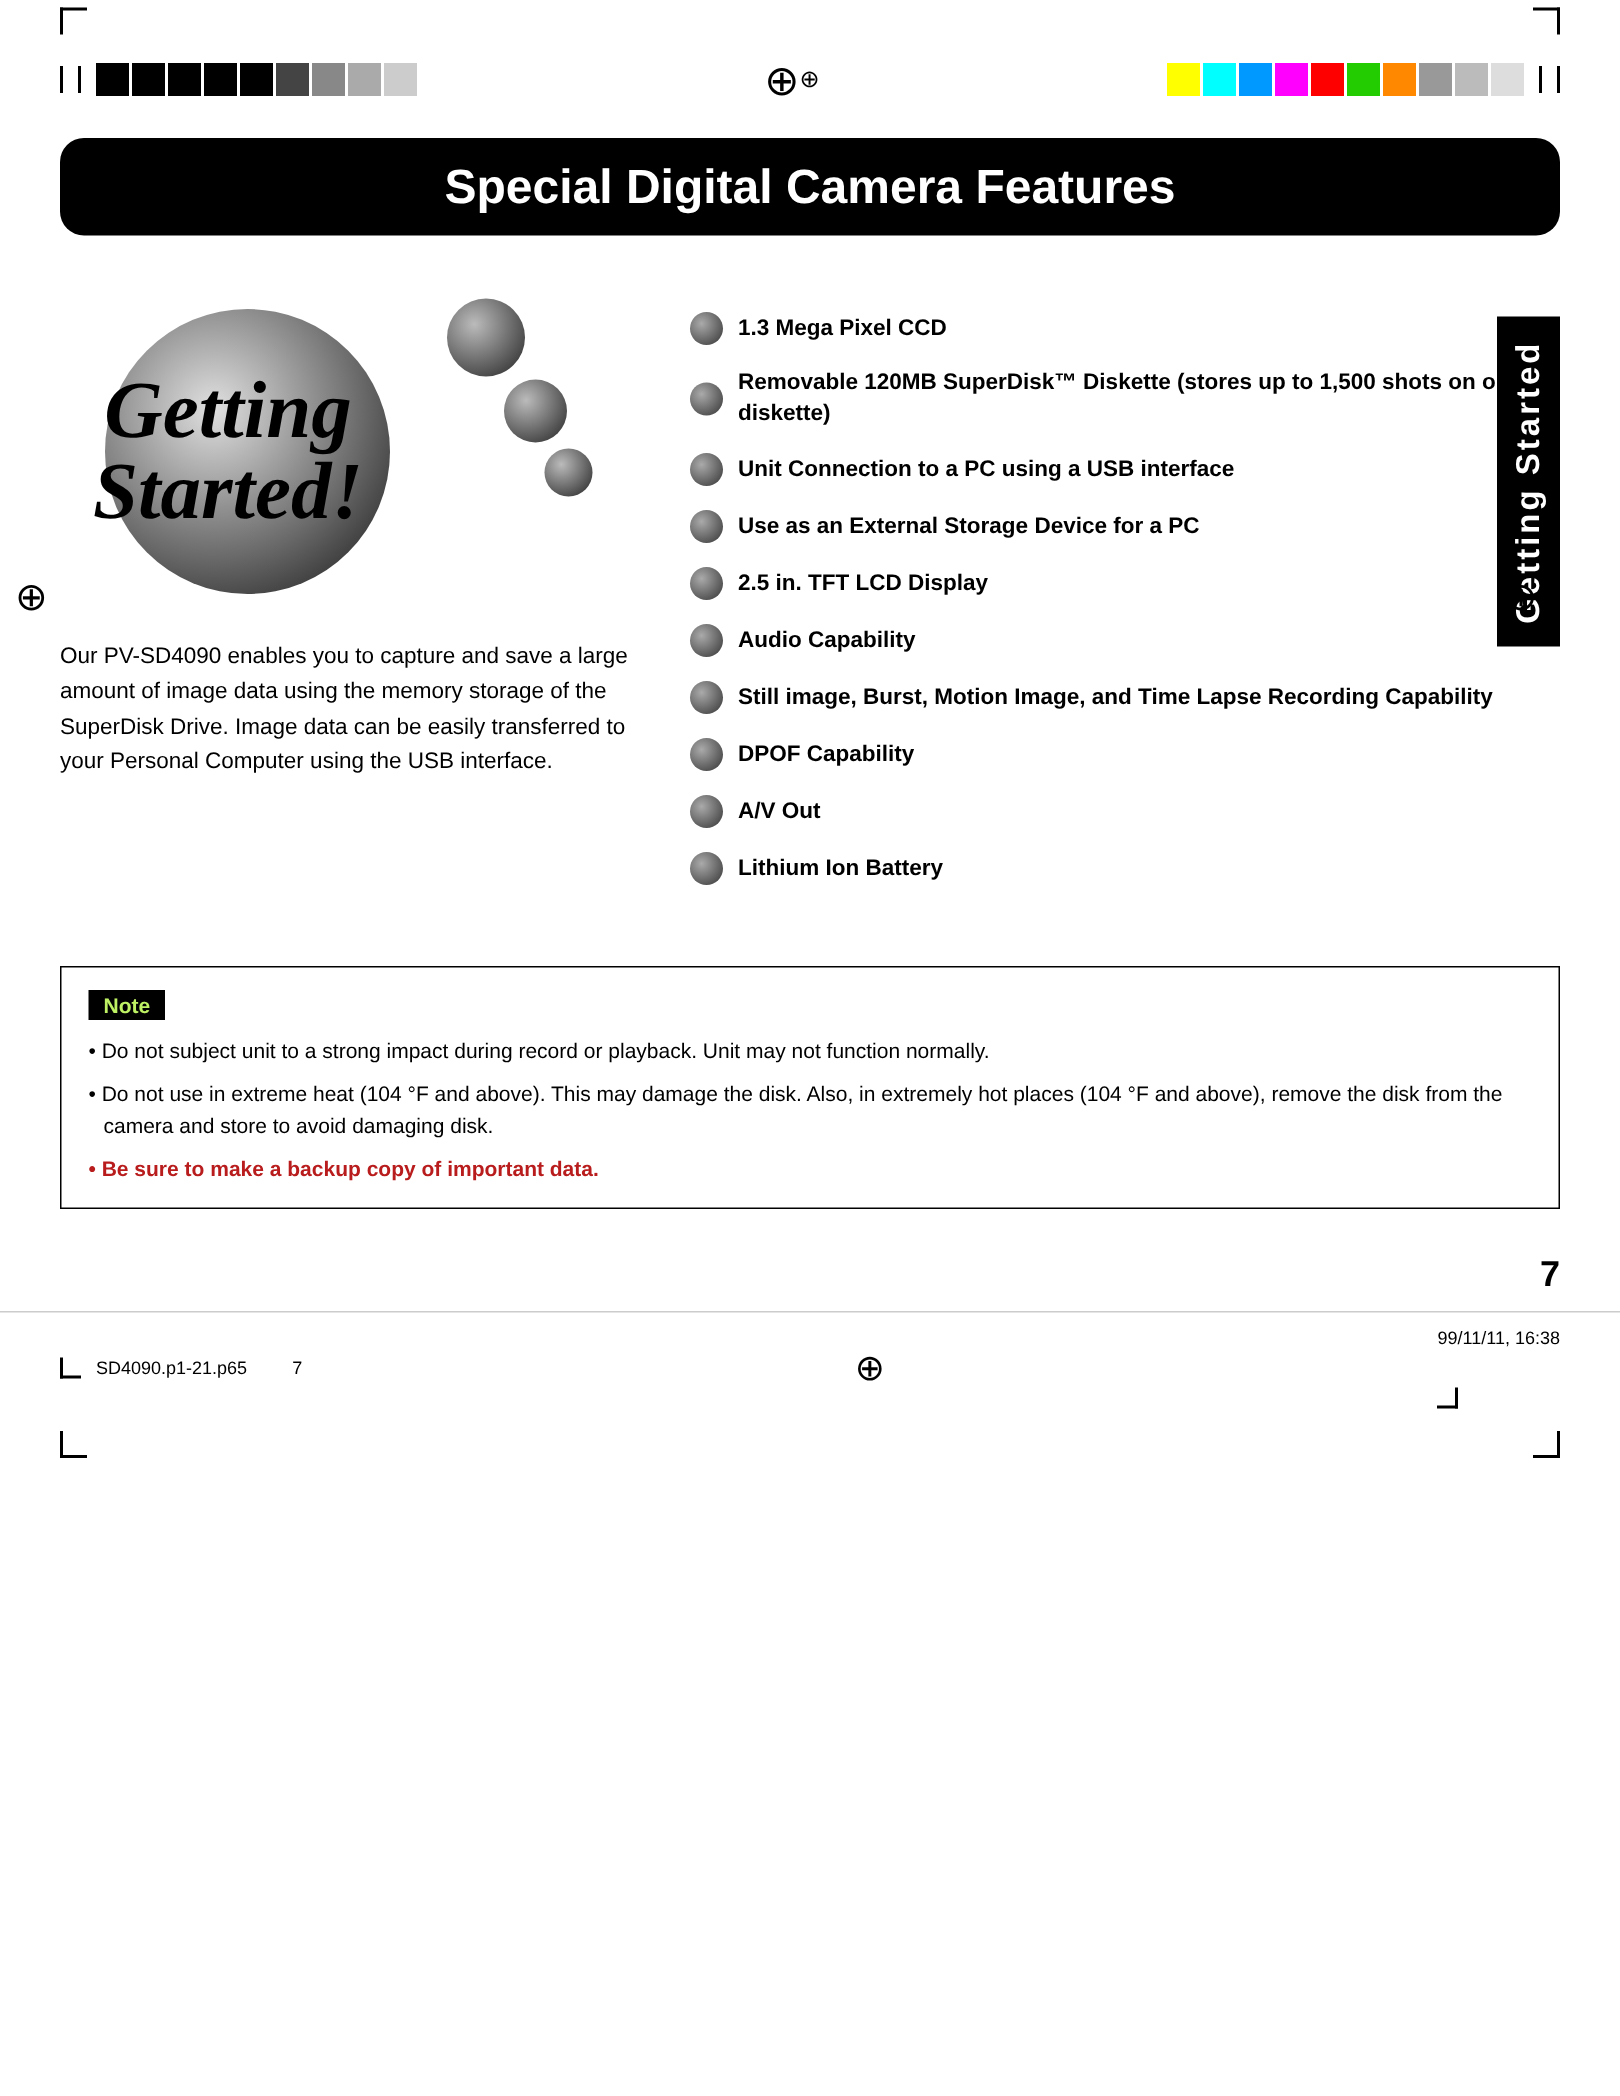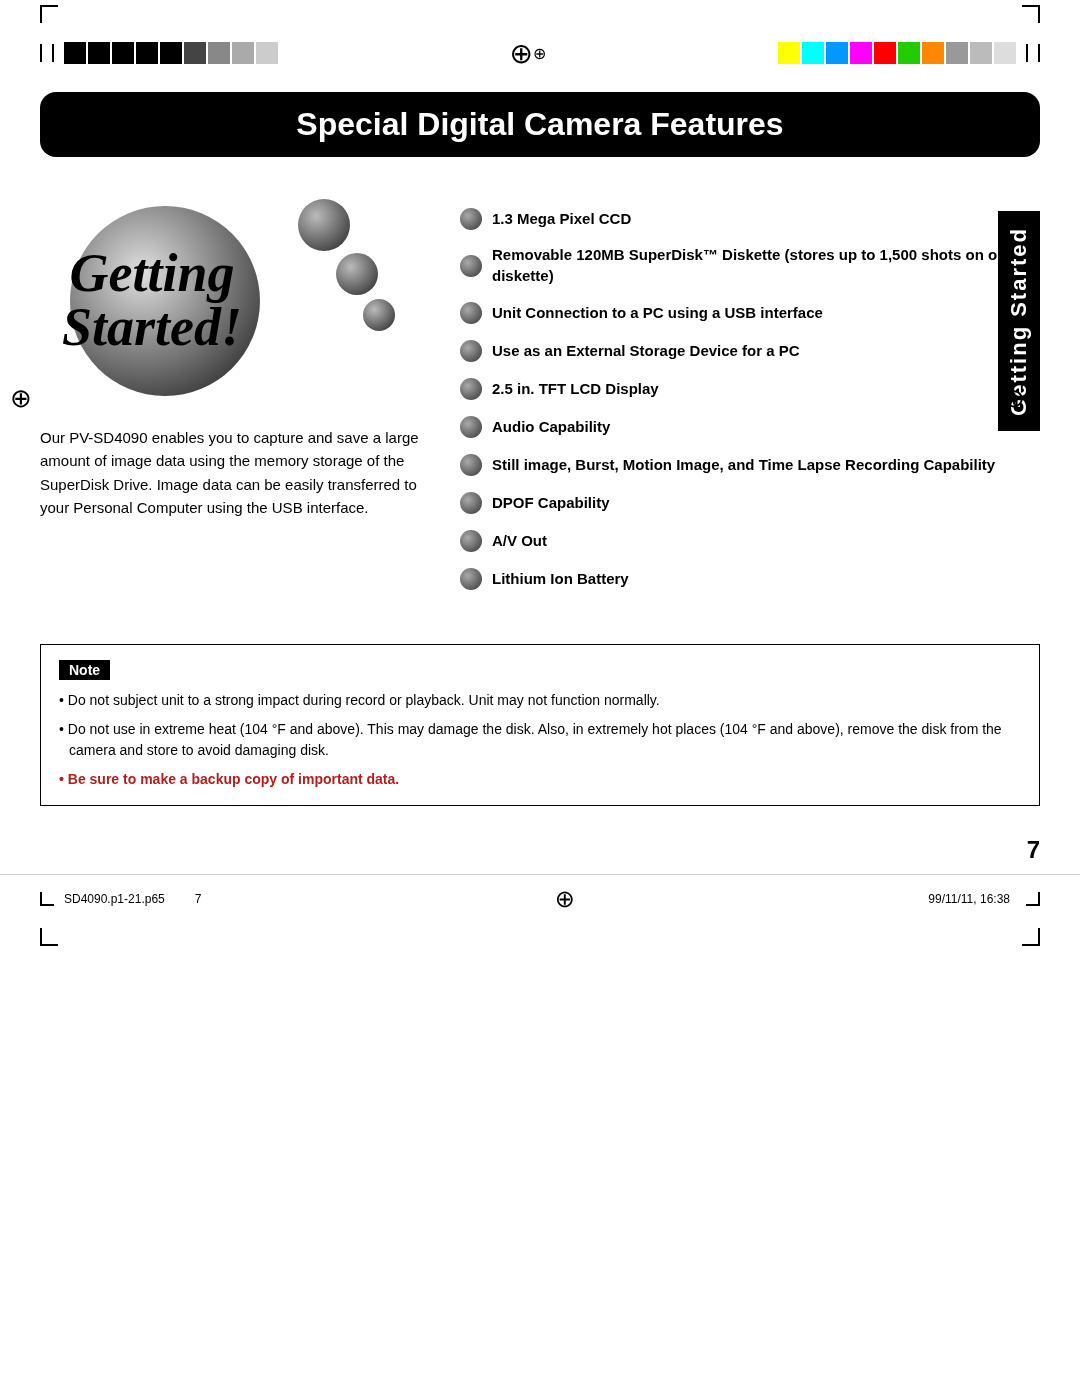--- a/index.html
+++ b/index.html
@@ -186,21 +186,21 @@
 
     
     .note-section {
       margin: 20px 40px;
       border: 1px solid #000;
       padding: 15px 18px;
     }
 
     .note-header {
       background: #000;
-      color: #ffffff;
+      color: #bef264;
       font-size: 14px;
       font-weight: bold;
       padding: 2px 10px;
       display: inline-block;
       margin-bottom: 10px;
     }
 
     .note-item {
       font-size: 14px;
       line-height: 1.5;
@@ -401,21 +401,21 @@
   <span>7</span>
 </div>
 
 <div style="display:flex; justify-content:space-between; align-items:center; padding:10px 40px; border-top:1px solid #ccc;">
   <div style="display:flex; align-items:flex-start; gap:10px;">
     <div style="width:14px;height:14px;border-bottom:2px solid #000;border-left:2px solid #000;"></div>
     <span style="font-size:12px;">SD4090.p1-21.p65</span>
     <span style="font-size:12px; margin-left:20px;">7</span>
   </div>
   <div style="font-size:24px;">⊕</div>
-  <div style="display:flex; align-items:flex-start; gap:16px;">
+  <div style="display:flex; align-items:flex-start; gap:26px;flex-direction:column;">
     <span style="font-size:12px;">99/11/11, 16:38</span>
     <div style="width:14px;height:14px;border-bottom:2px solid #000;border-right:2px solid #000;"></div>
   </div>
 </div>
 
 <div style="display:flex; justify-content:space-between; padding:5px 40px 10px 40px;">
   <div style="width:18px;height:18px;border-bottom:2px solid #000;border-left:2px solid #000;"></div>
   <div style="width:18px;height:18px;border-bottom:2px solid #000;border-right:2px solid #000;"></div>
 </div>
 

